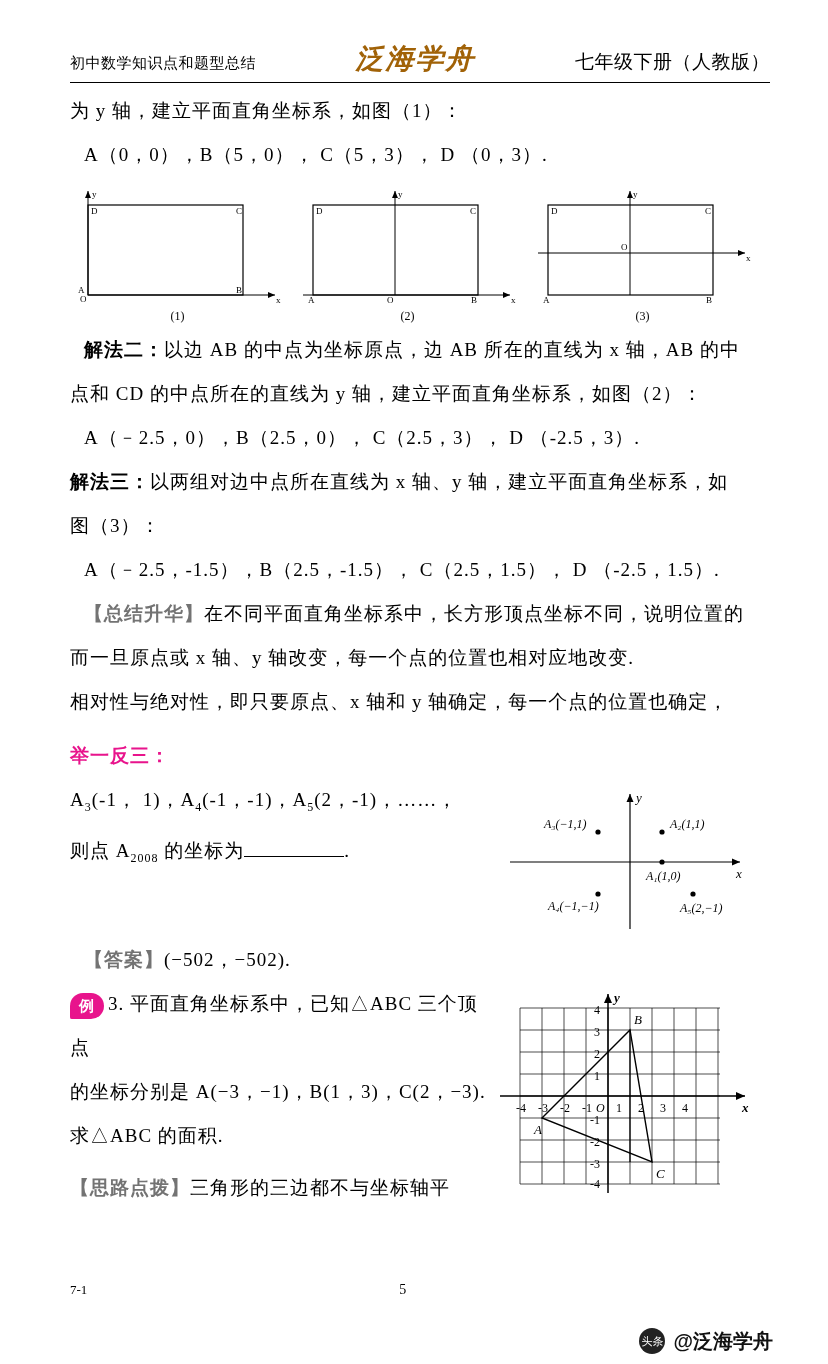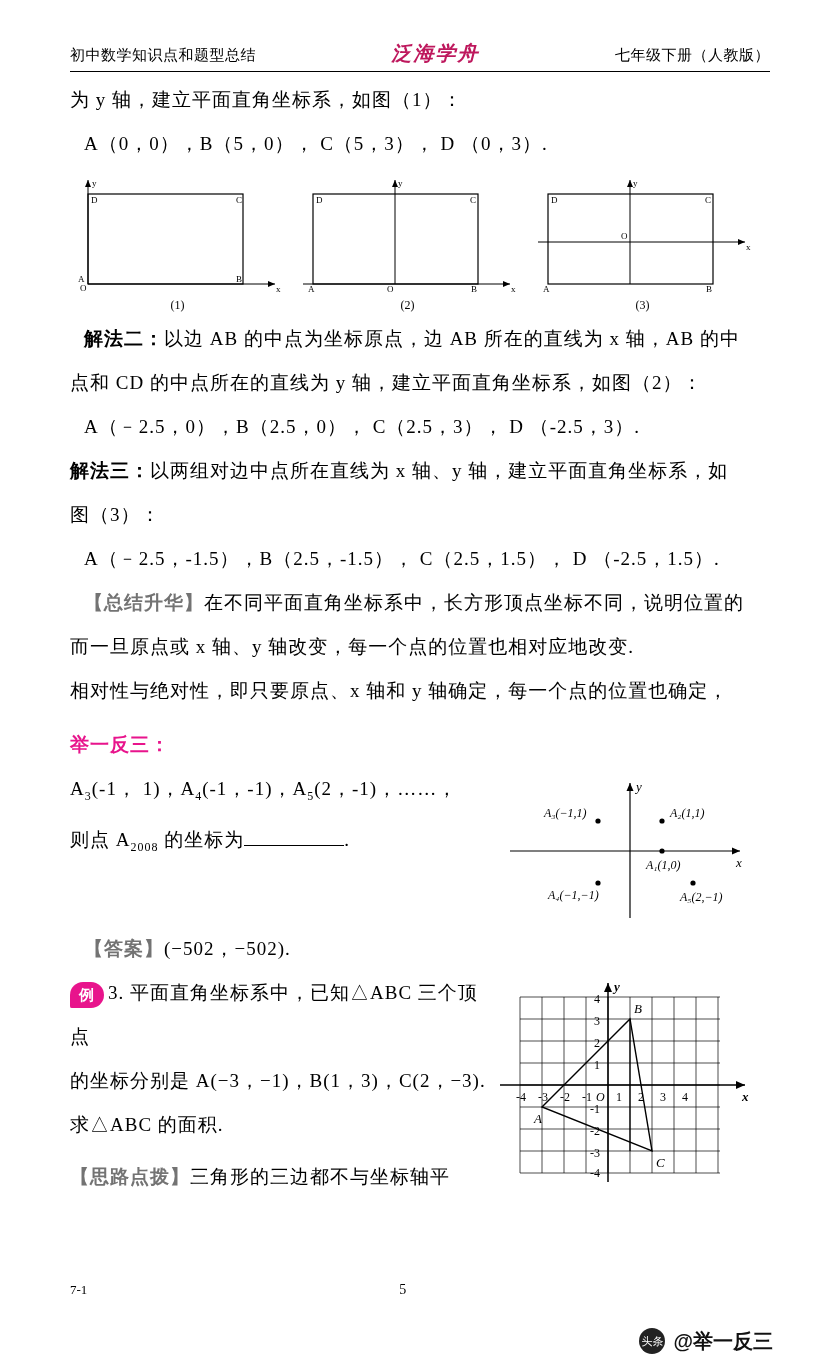--- a/index.html
+++ b/index.html
@@ -34,28 +34,28 @@
     border-bottom: 1px solid #000;
     width: 700px;
   }
   .header-left {
     font-size: 15px;
     color: #000;
     letter-spacing: 0.5px;
   }
   .header-center {
     font-family: "Liberation Serif", serif;
-    font-size: 20px;
+    font-size: 28px;
     font-weight: bold;
     font-style: italic;
-    color: #be185d;
+    color: #a16207;
     letter-spacing: 2px;
   }
   .header-right {
-    font-size: 15px;
+    font-size: 19px;
     color: #000;
     letter-spacing: 0.5px;
   }
   
   .line {
     font-size: 19px;
     line-height: 44px;
     color: #000;
     letter-spacing: 1px;
   }
@@ -354,16 +354,16 @@
   </div>
 
   <div class="footer">
     <div class="footer-left">7-1</div>
     <div class="footer-center">5</div>
     <div class="footer-right"></div>
   </div>
 
   <div class="brandbar">
     <div class="brand-logo">头条</div>
-    <div class="brand-text">@举一反三</div>
+    <div class="brand-text">@泛海学舟</div>
   </div>
 
 </div>
 
 </body></html>

